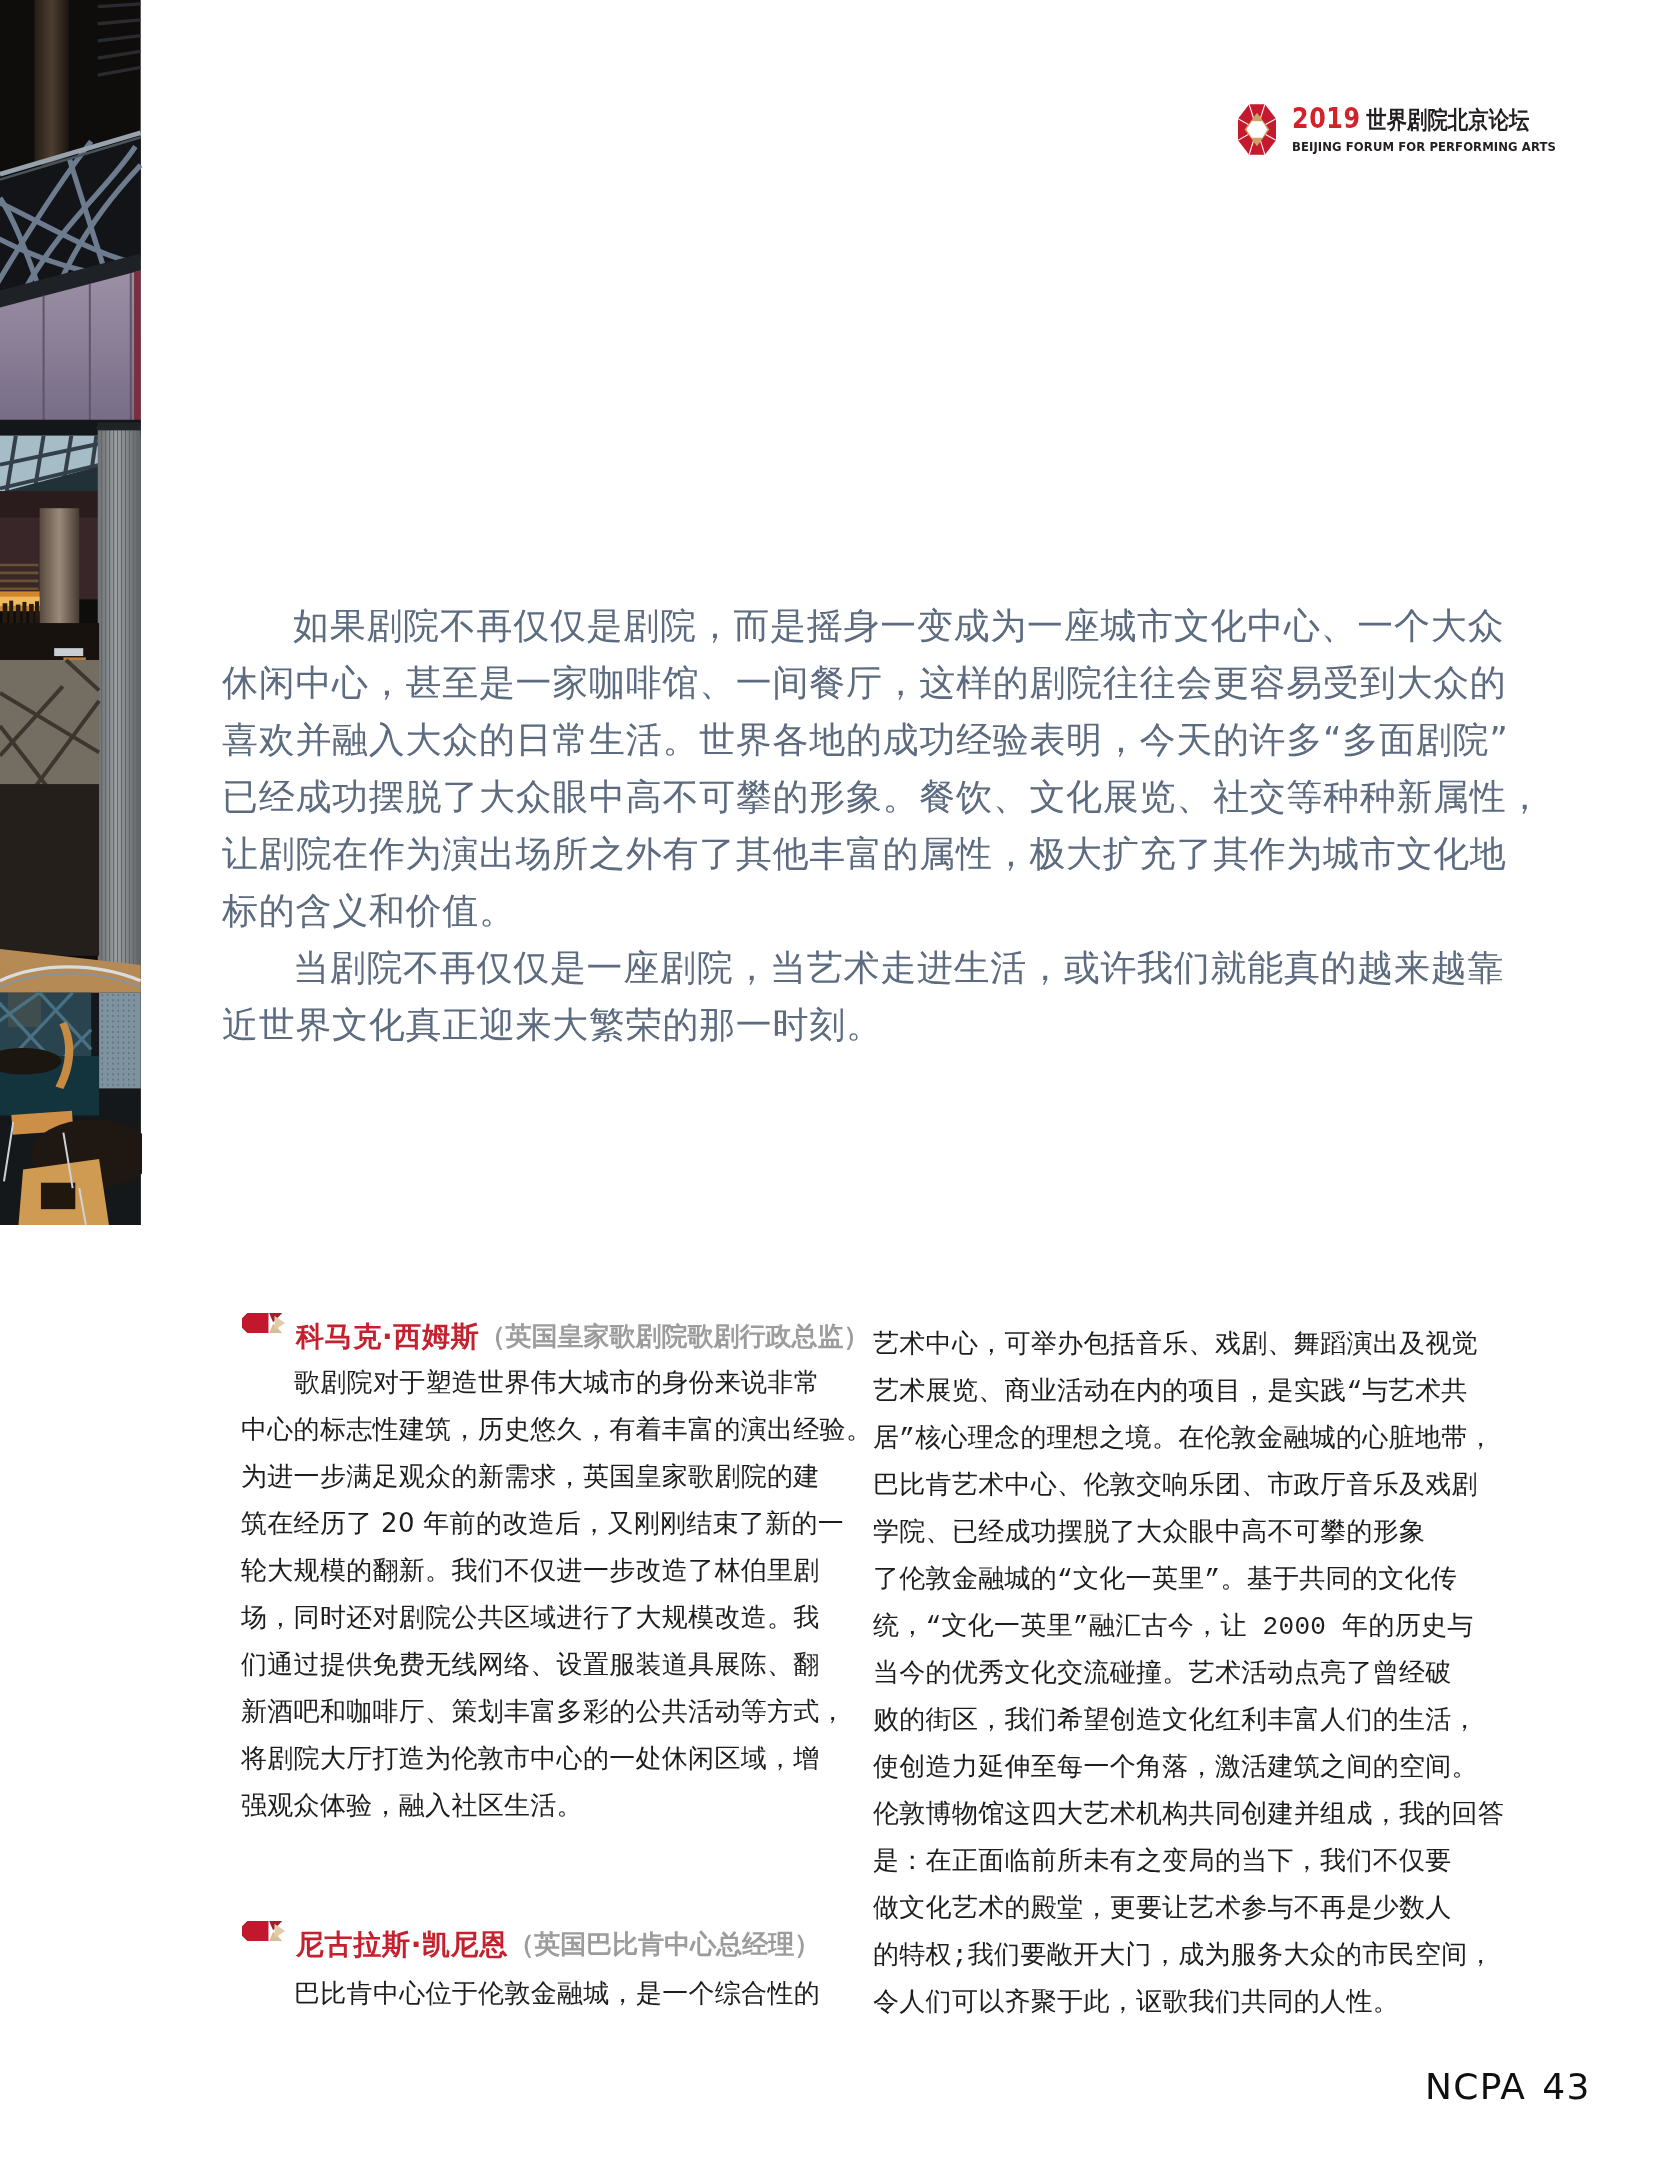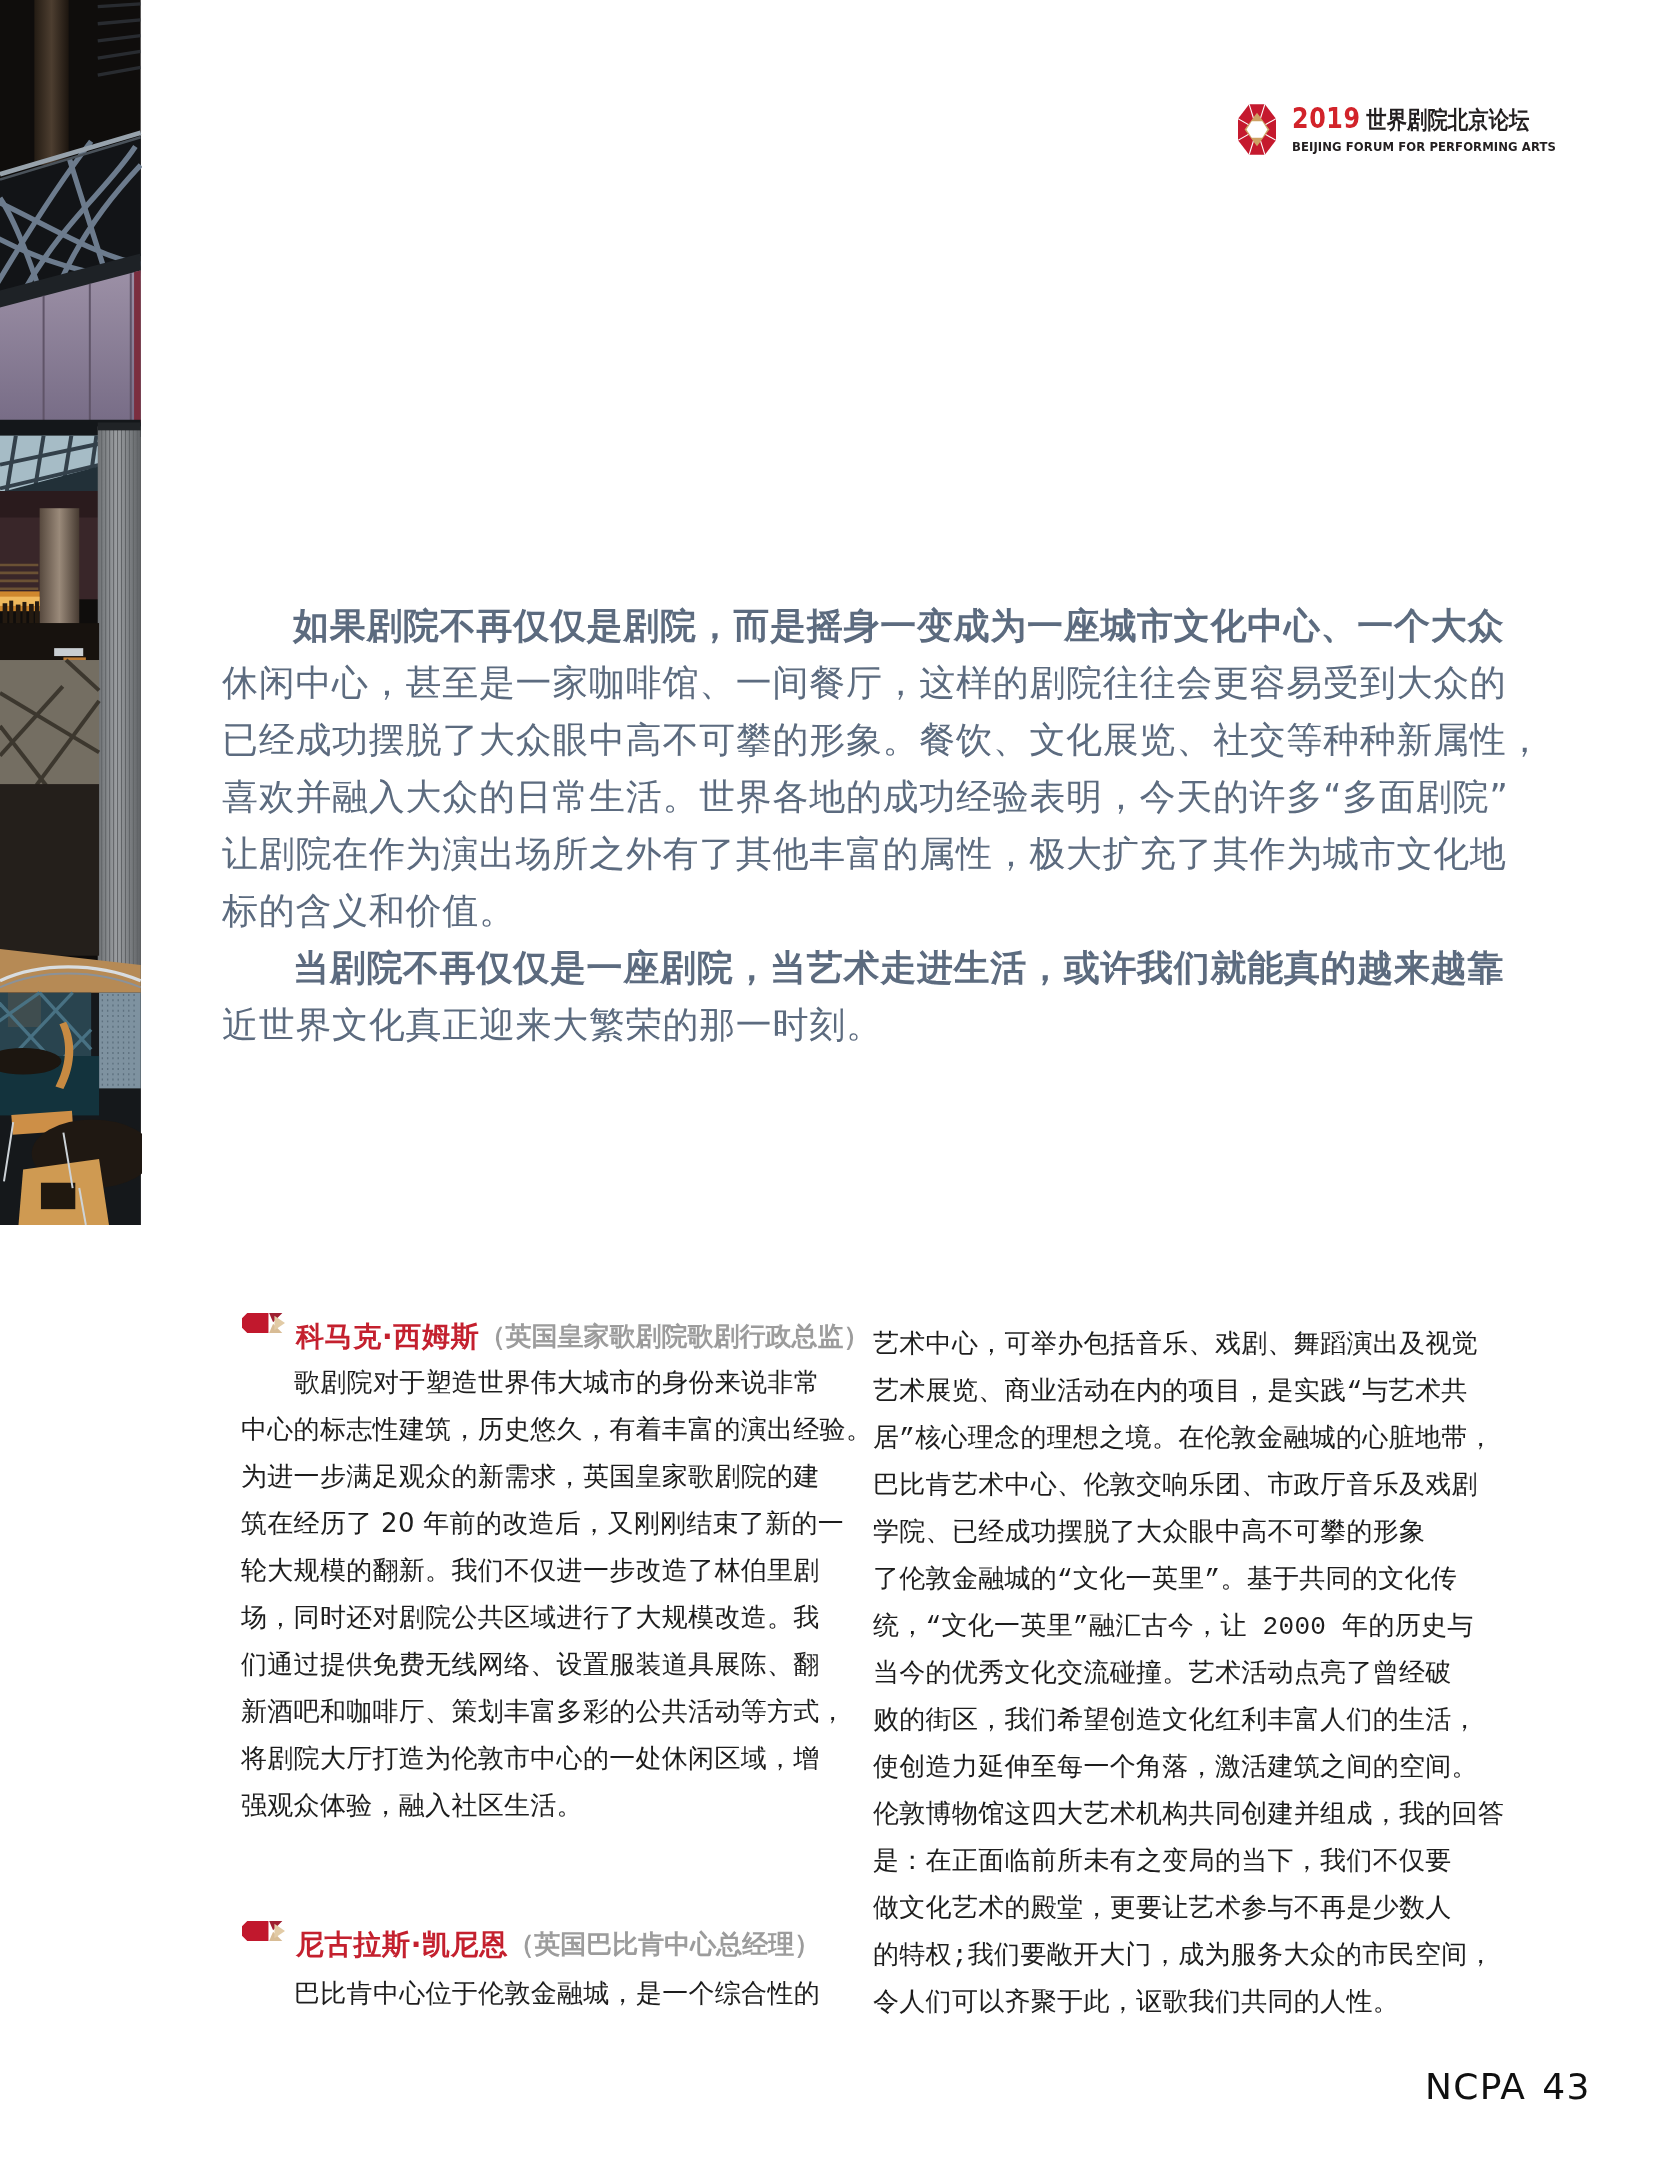--- a/index.html
+++ b/index.html
@@ -17,21 +17,21 @@
   .logo-line1{font-size:24px;font-weight:bold;color:#231f20;white-space:nowrap;
               transform:scaleX(.85);transform-origin:left top;line-height:28px;}
   .logo-year{font-size:28px;color:#d2232a;margin-right:6.6px;letter-spacing:0.7px;}
   .logo-line2{font-size:12.5px;font-weight:bold;color:#231f20;letter-spacing:0.1px;white-space:nowrap;
               transform:scaleX(.93);transform-origin:left top;margin-top:4.6px;}
 
   
   .lead{position:absolute;left:222px;top:597px;width:1248px;font-size:36px;line-height:57px;
         letter-spacing:0.7px;color:#5c6b7f;}
   .lead .tline{height:57px;white-space:nowrap;}
-  .lead .indent{padding-left:71px;font-weight:bold;}
+  .lead .indent{padding-left:71px;}
 
   
   .col{position:absolute;top:1310px;width:604px;height:733px;font-size:26px;line-height:47px;
        letter-spacing:0.3px;color:#1d1d1d;}
   .col-left{left:241px;}
   .col-right{left:873px;}
   .col .tline{height:47px;white-space:nowrap;}
   .col .indent{padding-left:53px;}
 
   .speaker{position:absolute;left:1.3px;display:flex;white-space:nowrap;}
@@ -231,22 +231,22 @@
     </svg>
     <div class="logo-text">
       <div class="logo-line1"><span class="logo-year">2019</span><span>世界剧院北京论坛</span></div>
       <div class="logo-line2">BEIJING FORUM FOR PERFORMING ARTS</div>
     </div>
   </div>
 
   <div class="lead">
       <div class="tline indent">如果剧院不再仅仅是剧院，而是摇身一变成为一座城市文化中心、一个大众</div>
       <div class="tline">休闲中心，甚至是一家咖啡馆、一间餐厅，这样的剧院往往会更容易受到大众的</div>
+      <div class="tline">喜欢并融入大众的日常生活。世界各地的成功经验表明，今天的许多“多面剧院”</div>
       <div class="tline">已经成功摆脱了大众眼中高不可攀的形象。餐饮、文化展览、社交等种种新属性，</div>
-      <div class="tline">喜欢并融入大众的日常生活。世界各地的成功经验表明，今天的许多“多面剧院”</div>
       <div class="tline">让剧院在作为演出场所之外有了其他丰富的属性，极大扩充了其作为城市文化地</div>
       <div class="tline">标的含义和价值。</div>
       <div class="tline indent">当剧院不再仅仅是一座剧院，当艺术走进生活，或许我们就能真的越来越靠</div>
       <div class="tline">近世界文化真正迎来大繁荣的那一时刻。</div>
     </div>
 
   <div class="col col-left">
     <div class="speaker header1">
       <svg class="speaker-icon" viewBox="0 0 65 30">
         <polygon points="8,0 40,0 40,30 8,30 0,22 0,8" fill="#c1182d"></polygon>

